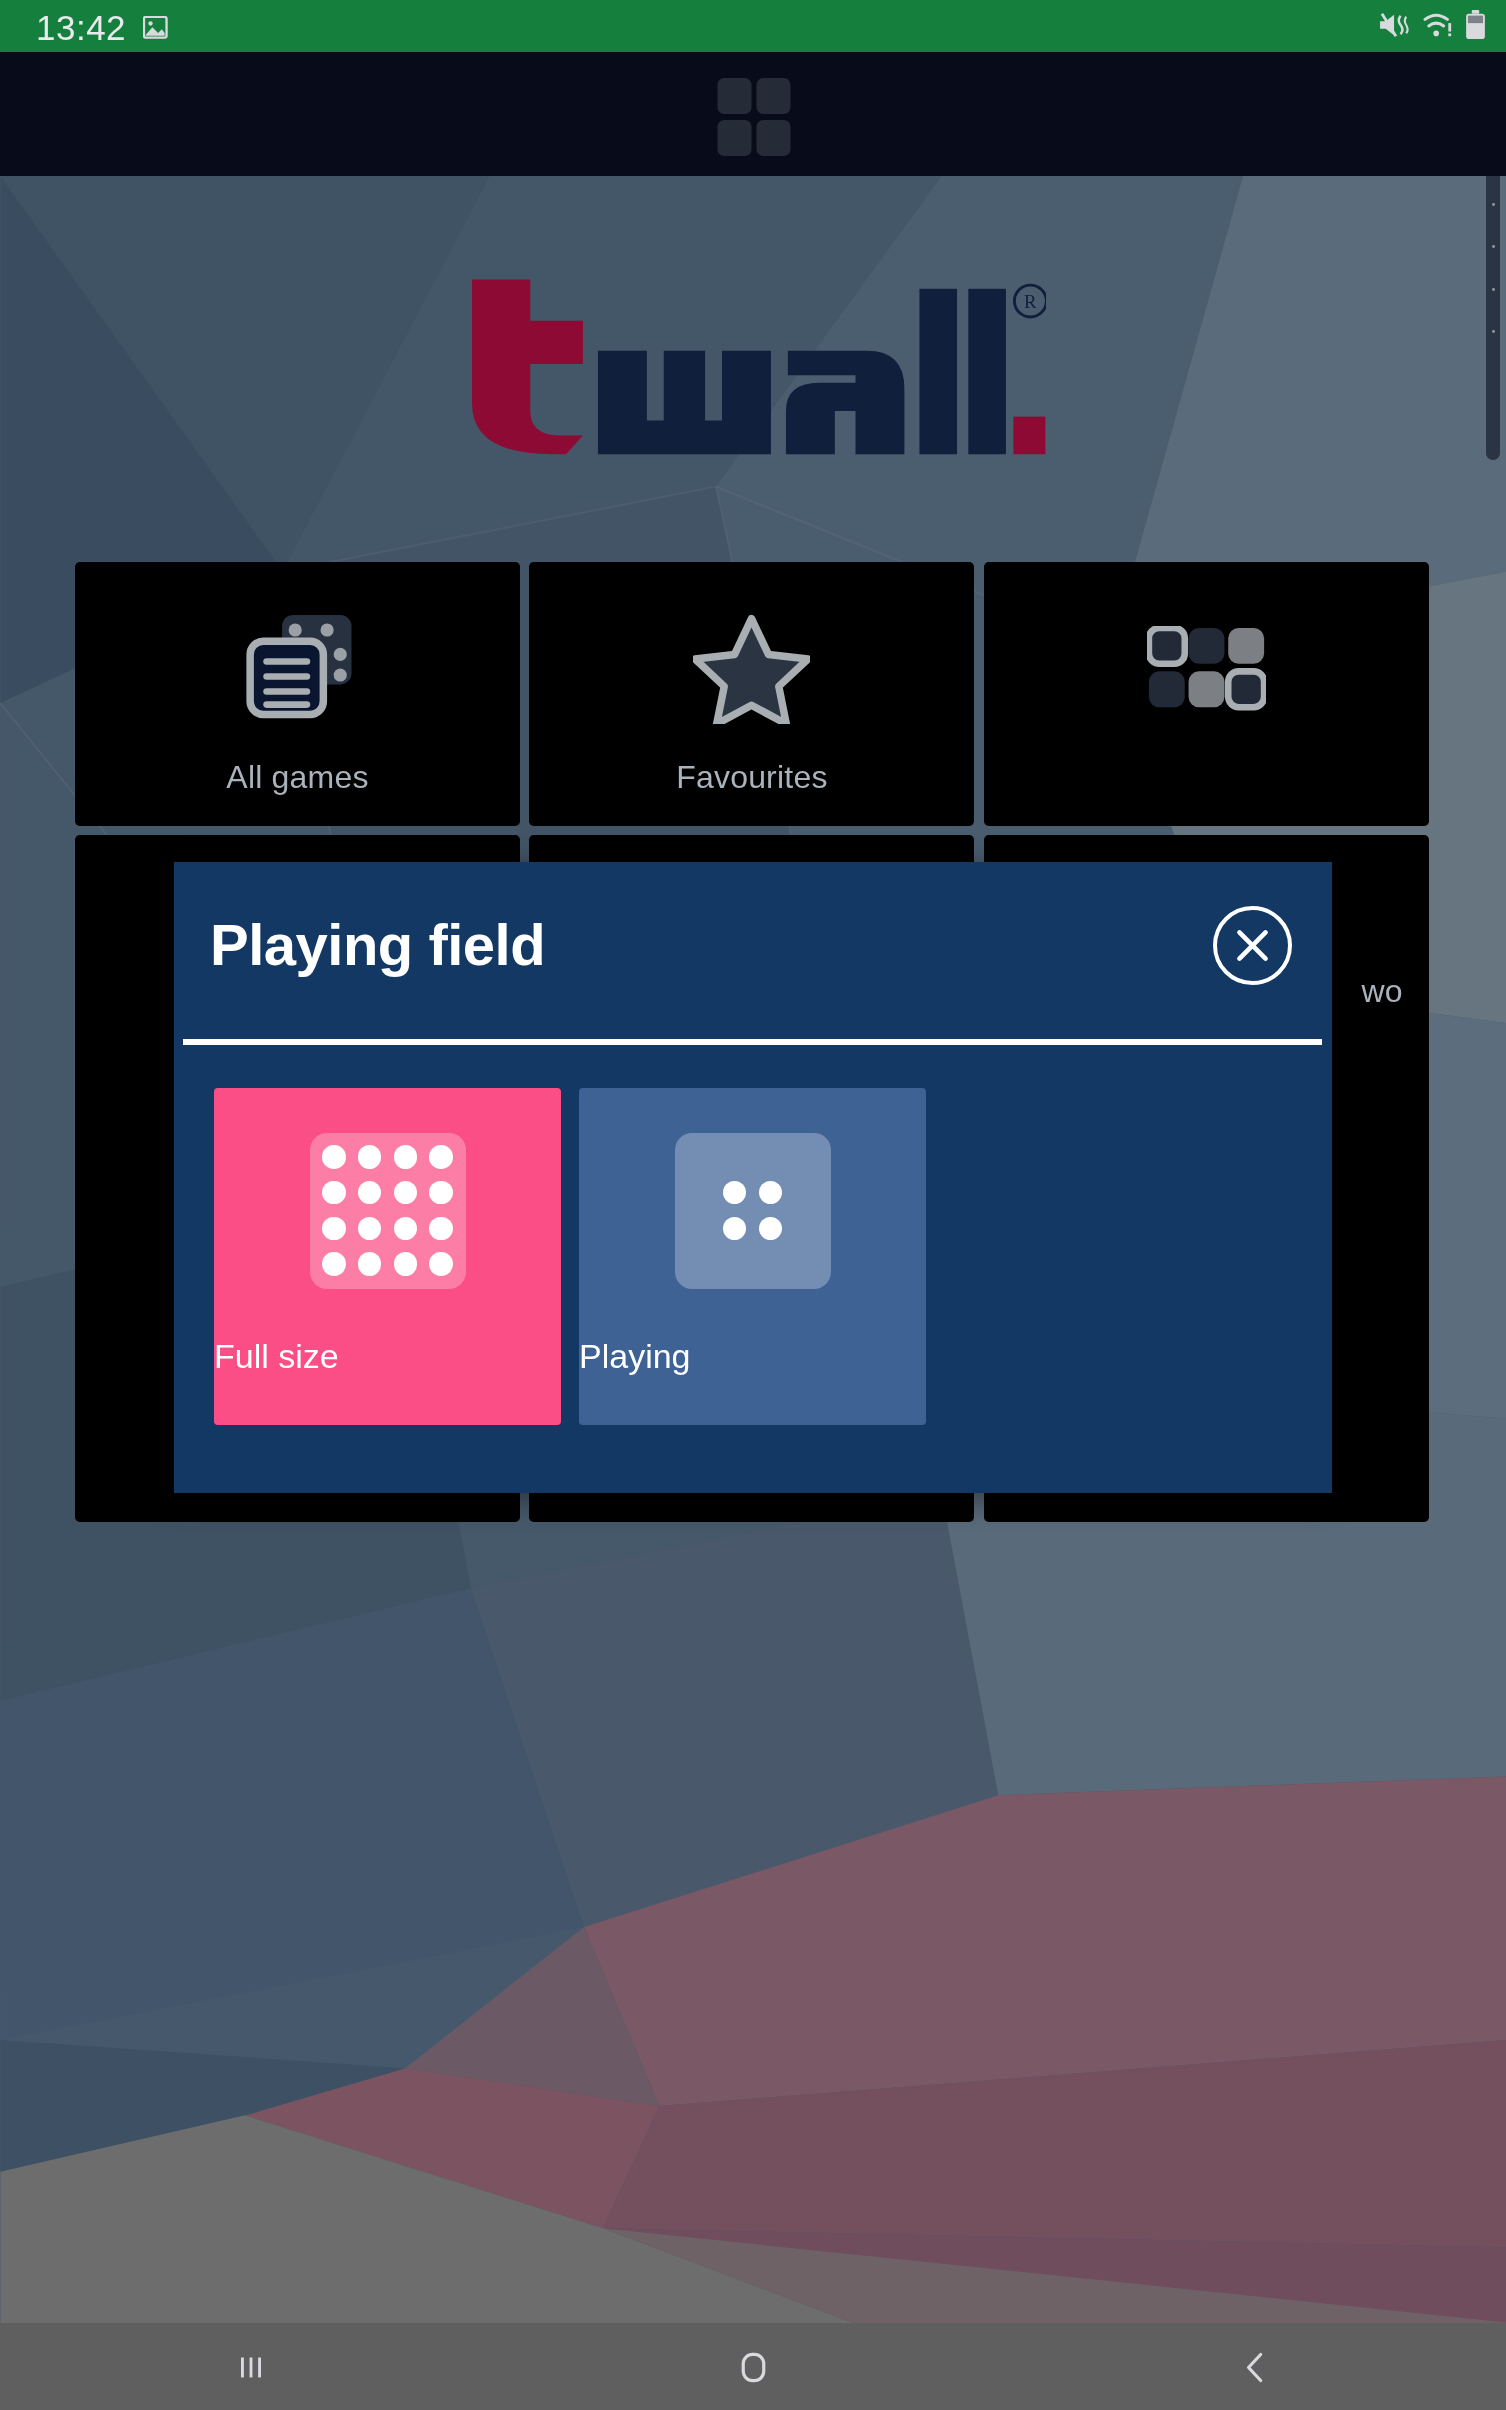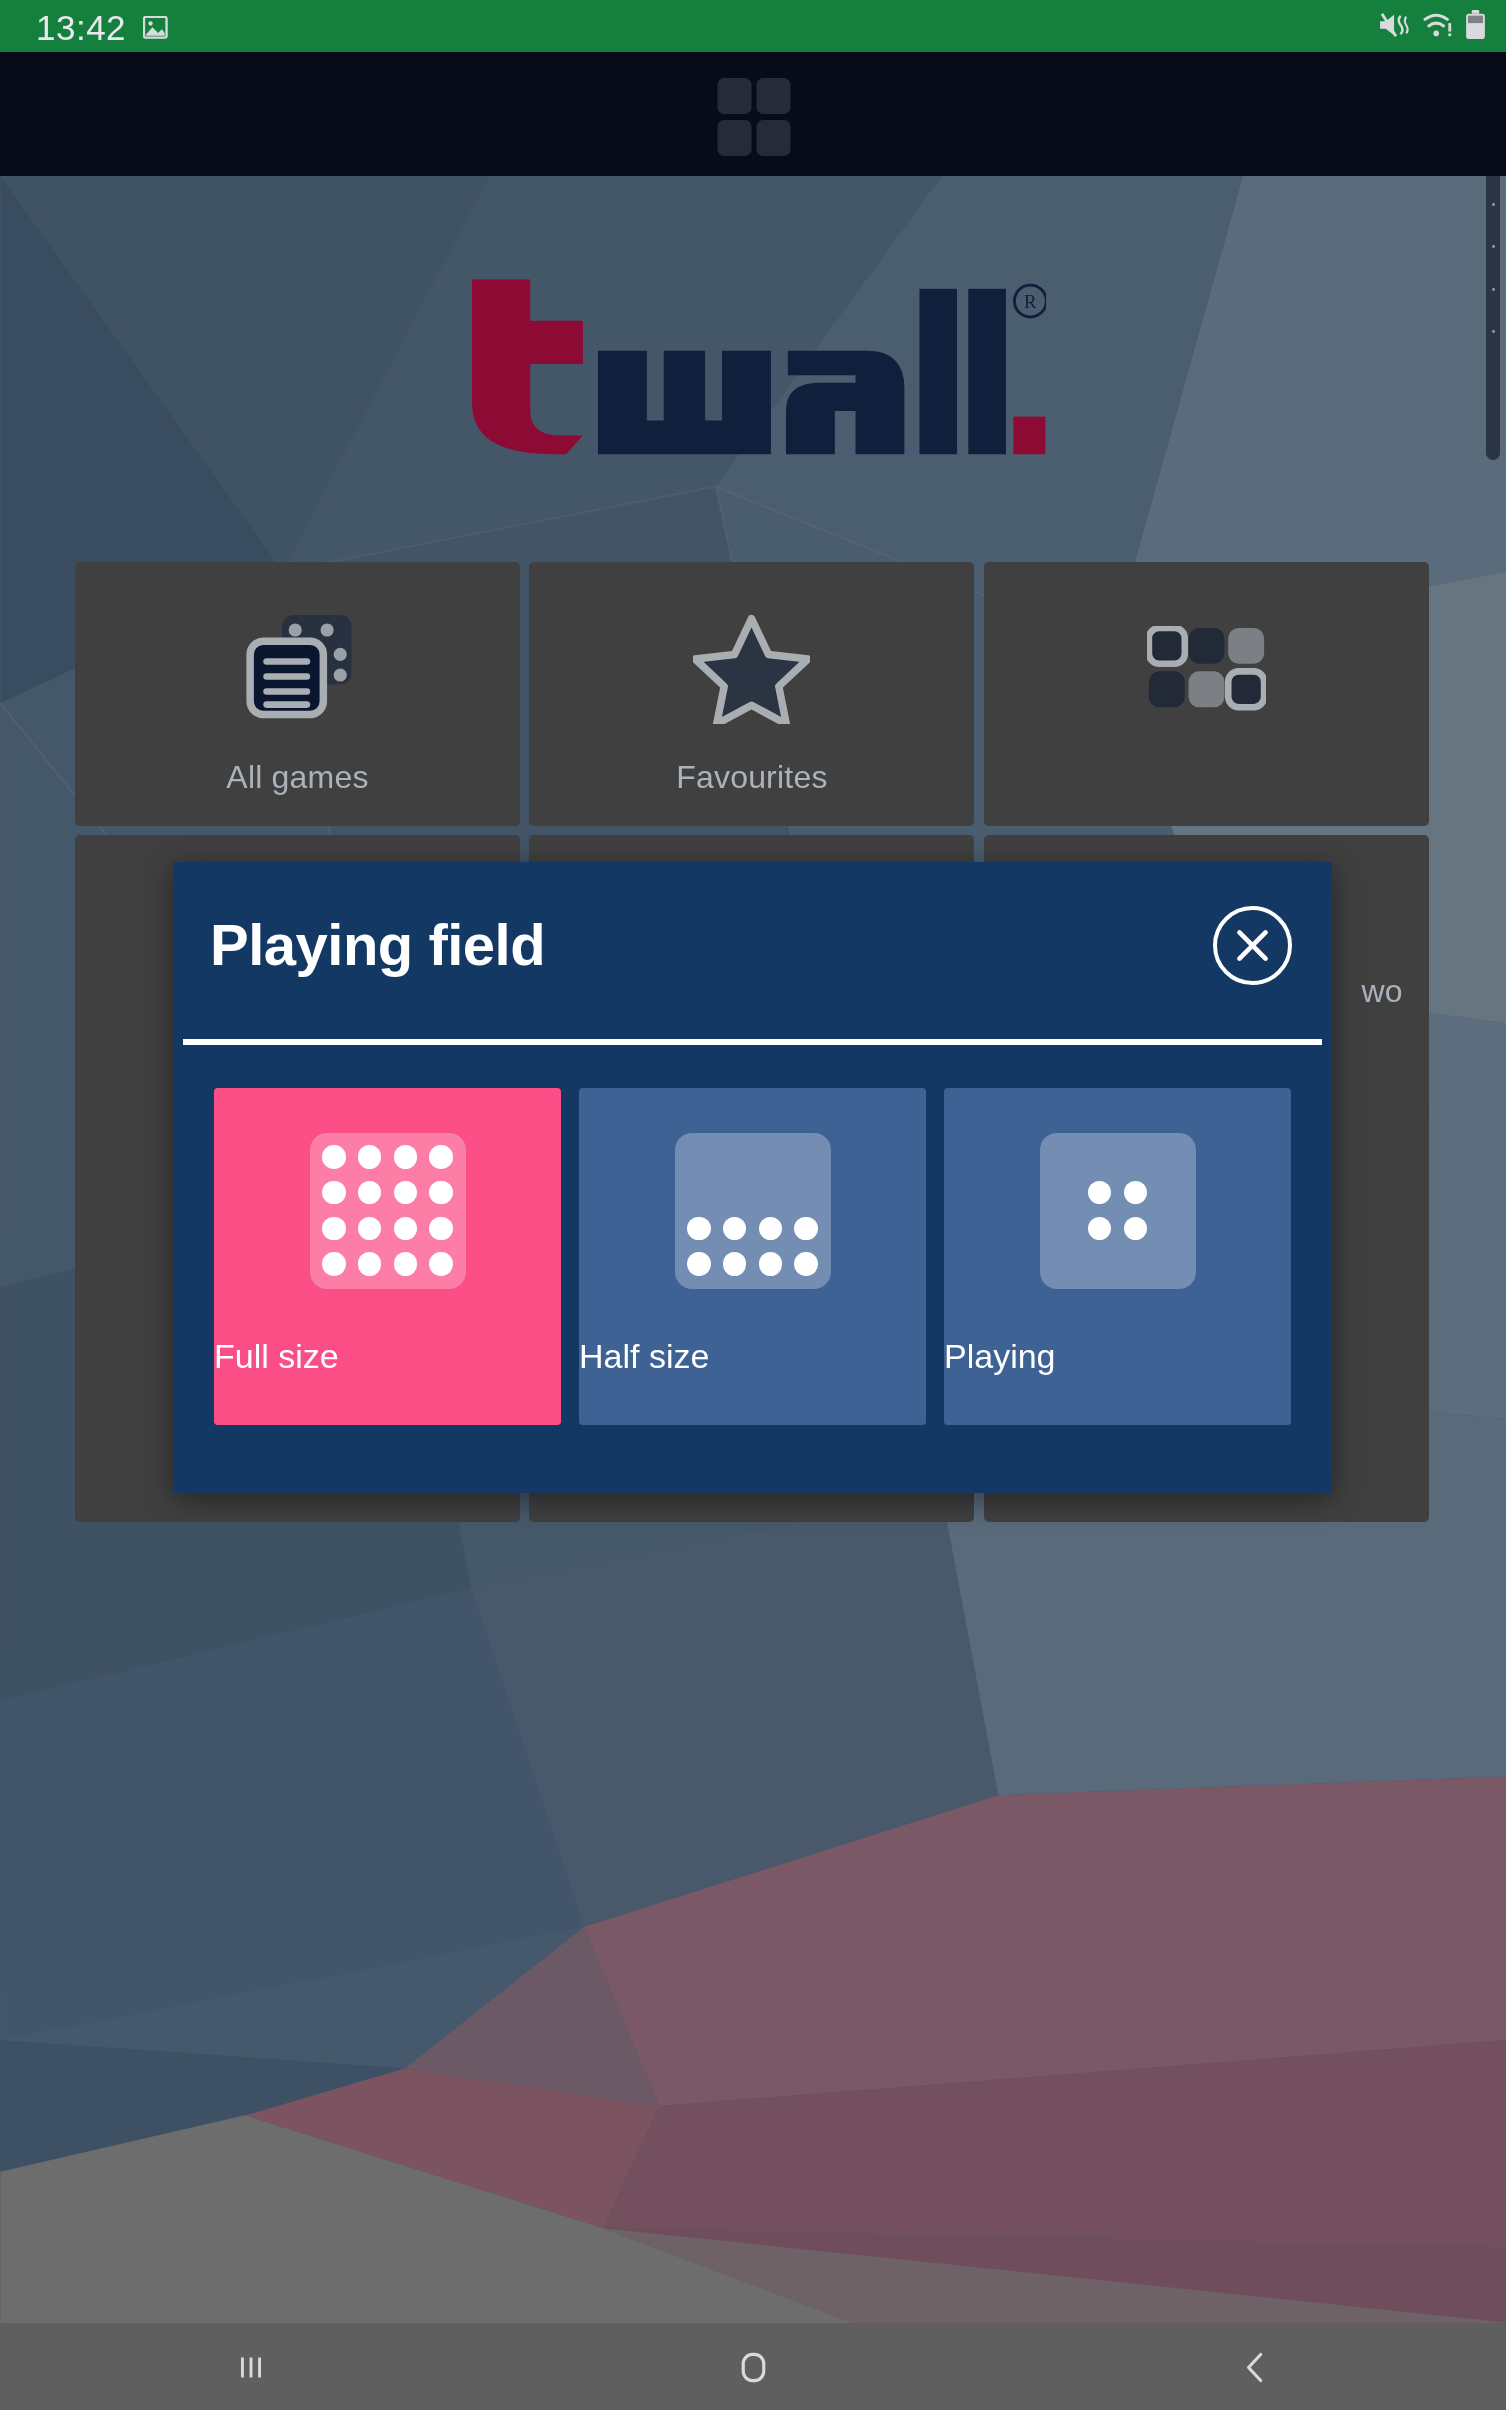--- a/index.html
+++ b/index.html
@@ -56,21 +56,21 @@
   
   #brand{
     position:absolute; left:0; top:94px; width:1507px; height:198px;
   }
   #brand svg{ display:block; margin:0 auto; }
 
   
   .tile-row{ position:absolute; left:75px; width:1356px; display:flex; gap:9.4px; }
   .tile{
     width:445px; height:264px;
-    background:#404040; border-radius:4.7px;
+    background:#000000; border-radius:4.7px;
     position:relative; overflow:hidden;
   }
   .tile .tile-icon{
     position:absolute; left:0; right:0; top:45px; height:122px;
     display:flex; align-items:center; justify-content:center;
   }
   .tile .tile-label{
     position:absolute; left:0; right:0; bottom:30px;
     text-align:center; font-size:32px; color:#aab2bb;
     font-family:"Liberation Sans", sans-serif; letter-spacing:0.2px;
@@ -365,45 +365,20 @@
             <i class="pd"></i>
           <i class="pd"></i>
             <i class="pd"></i>
             <i class="pd"></i>
             <i class="pd"></i>
         </div>
       </div>
       <div class="opt-label">Full size</div>
     </div>
 
-    <div class="opt">
-      <div class="opt-glyph">
-        <div class="panel" style="width:156px;height:156px;background:rgba(255,255,255,.28);
-             grid-template-columns:repeat(4,1fr); grid-template-rows:repeat(4,1fr);
-             gap:12.2px; padding:15px;">
-          <i class="pd off"></i>
-            <i class="pd off"></i>
-            <i class="pd off"></i>
-            <i class="pd off"></i>
-          <i class="pd off"></i>
-            <i class="pd off"></i>
-            <i class="pd off"></i>
-            <i class="pd off"></i>
-          <i class="pd"></i>
-            <i class="pd"></i>
-            <i class="pd"></i>
-            <i class="pd"></i>
-          <i class="pd"></i>
-            <i class="pd"></i>
-            <i class="pd"></i>
-            <i class="pd"></i>
-        </div>
-      </div>
-      <div class="opt-label">Half size</div>
-    </div>
 
     <div class="opt">
       <div class="opt-glyph">
         <div class="panel" style="width:156px;height:156px;background:rgba(255,255,255,.28);
              grid-template-columns:repeat(4,1fr); grid-template-rows:repeat(4,1fr);
              gap:12.2px; padding:15px;">
           <i class="pd off"></i>
             <i class="pd off"></i>
             <i class="pd off"></i>
             <i class="pd off"></i>

